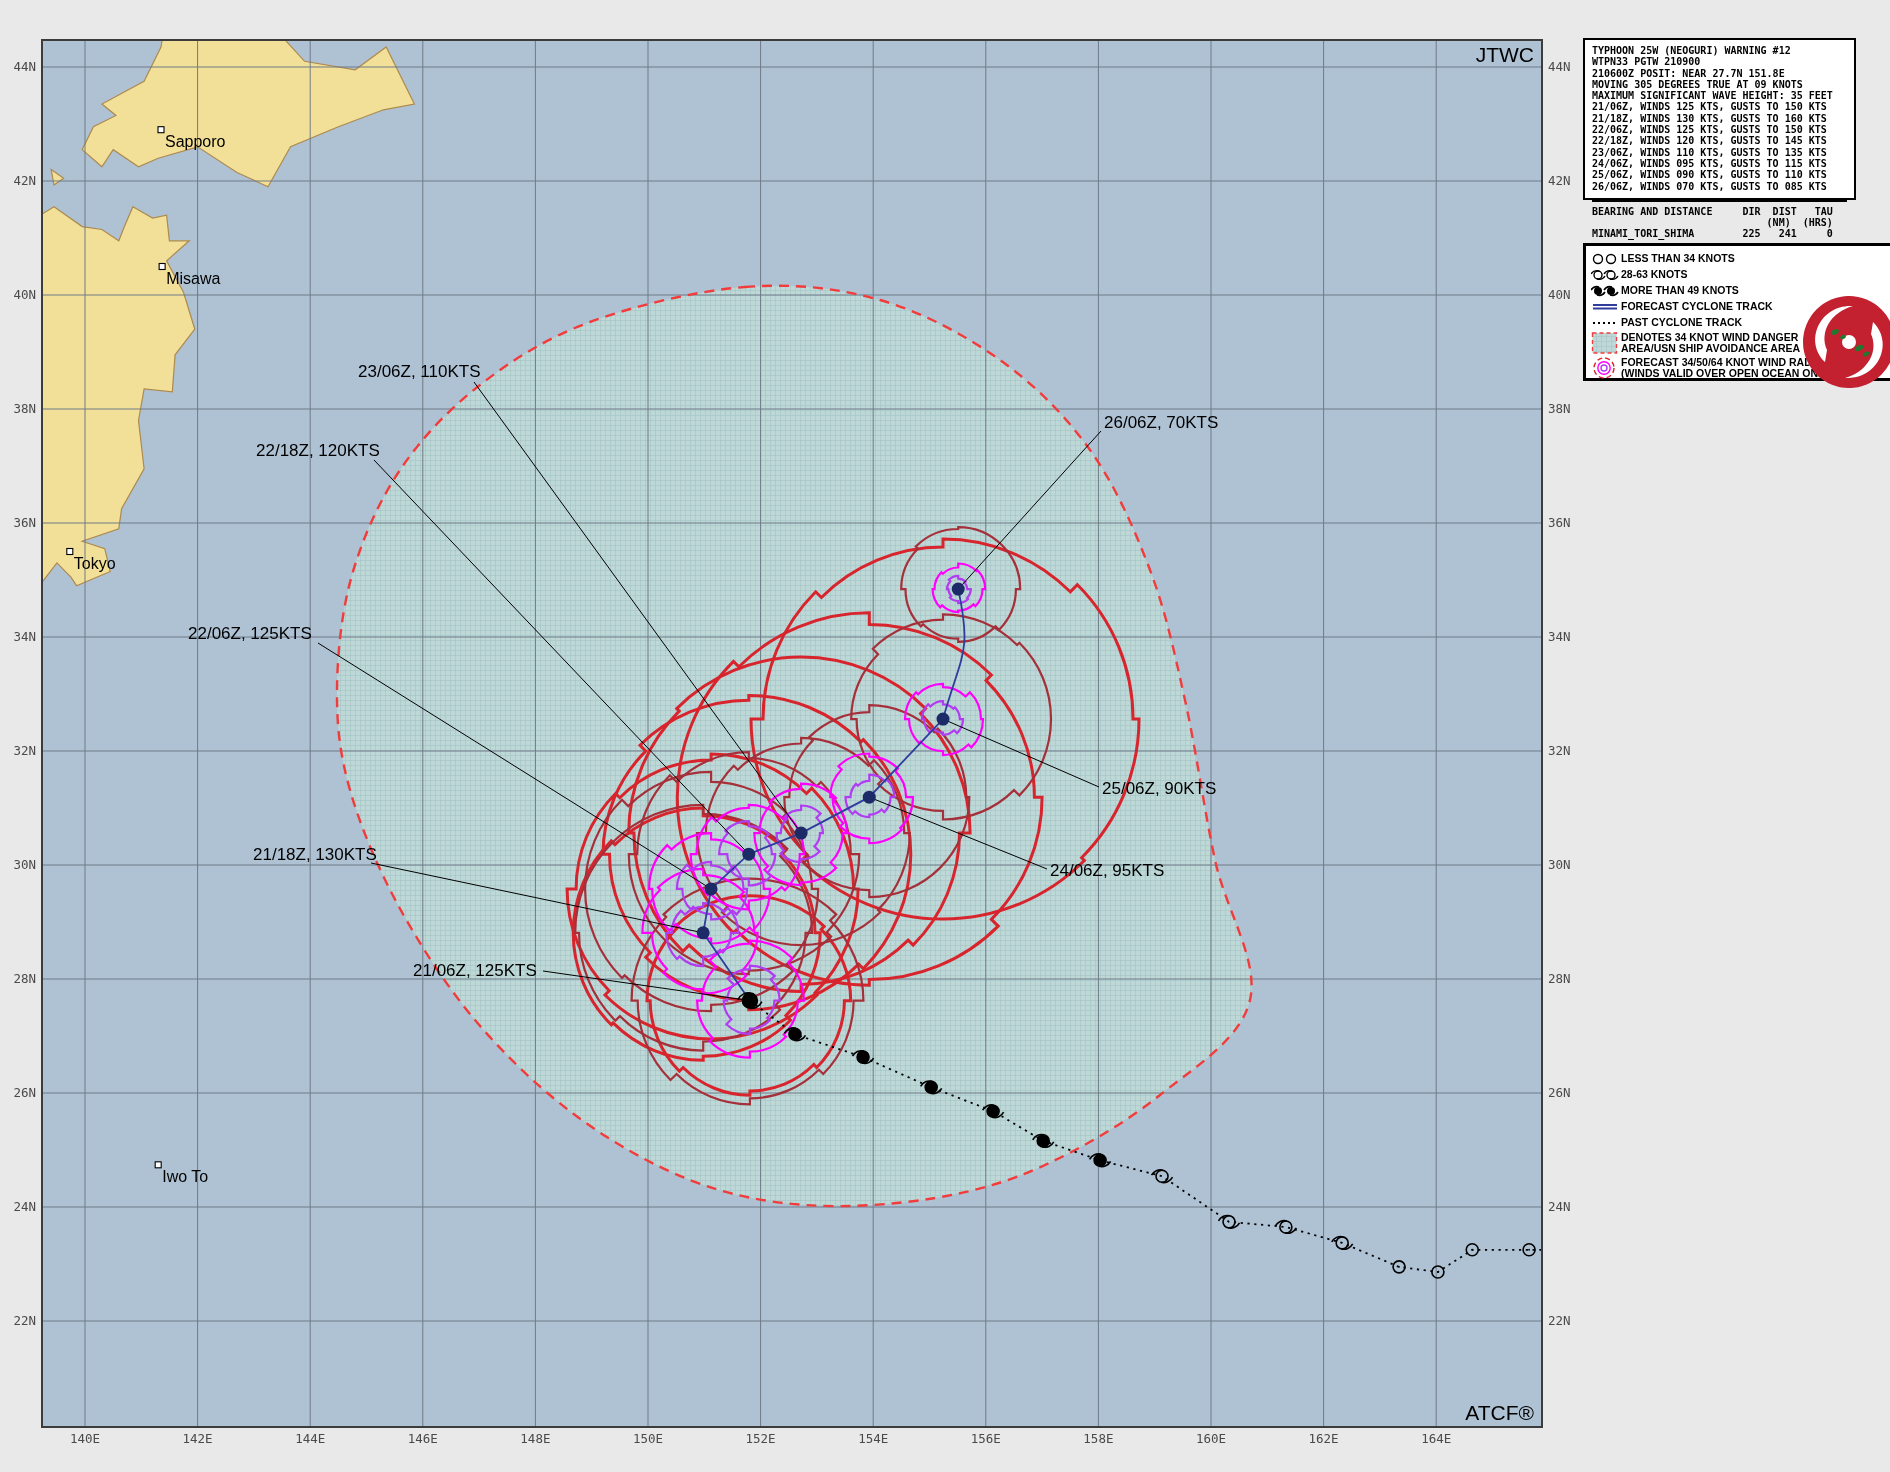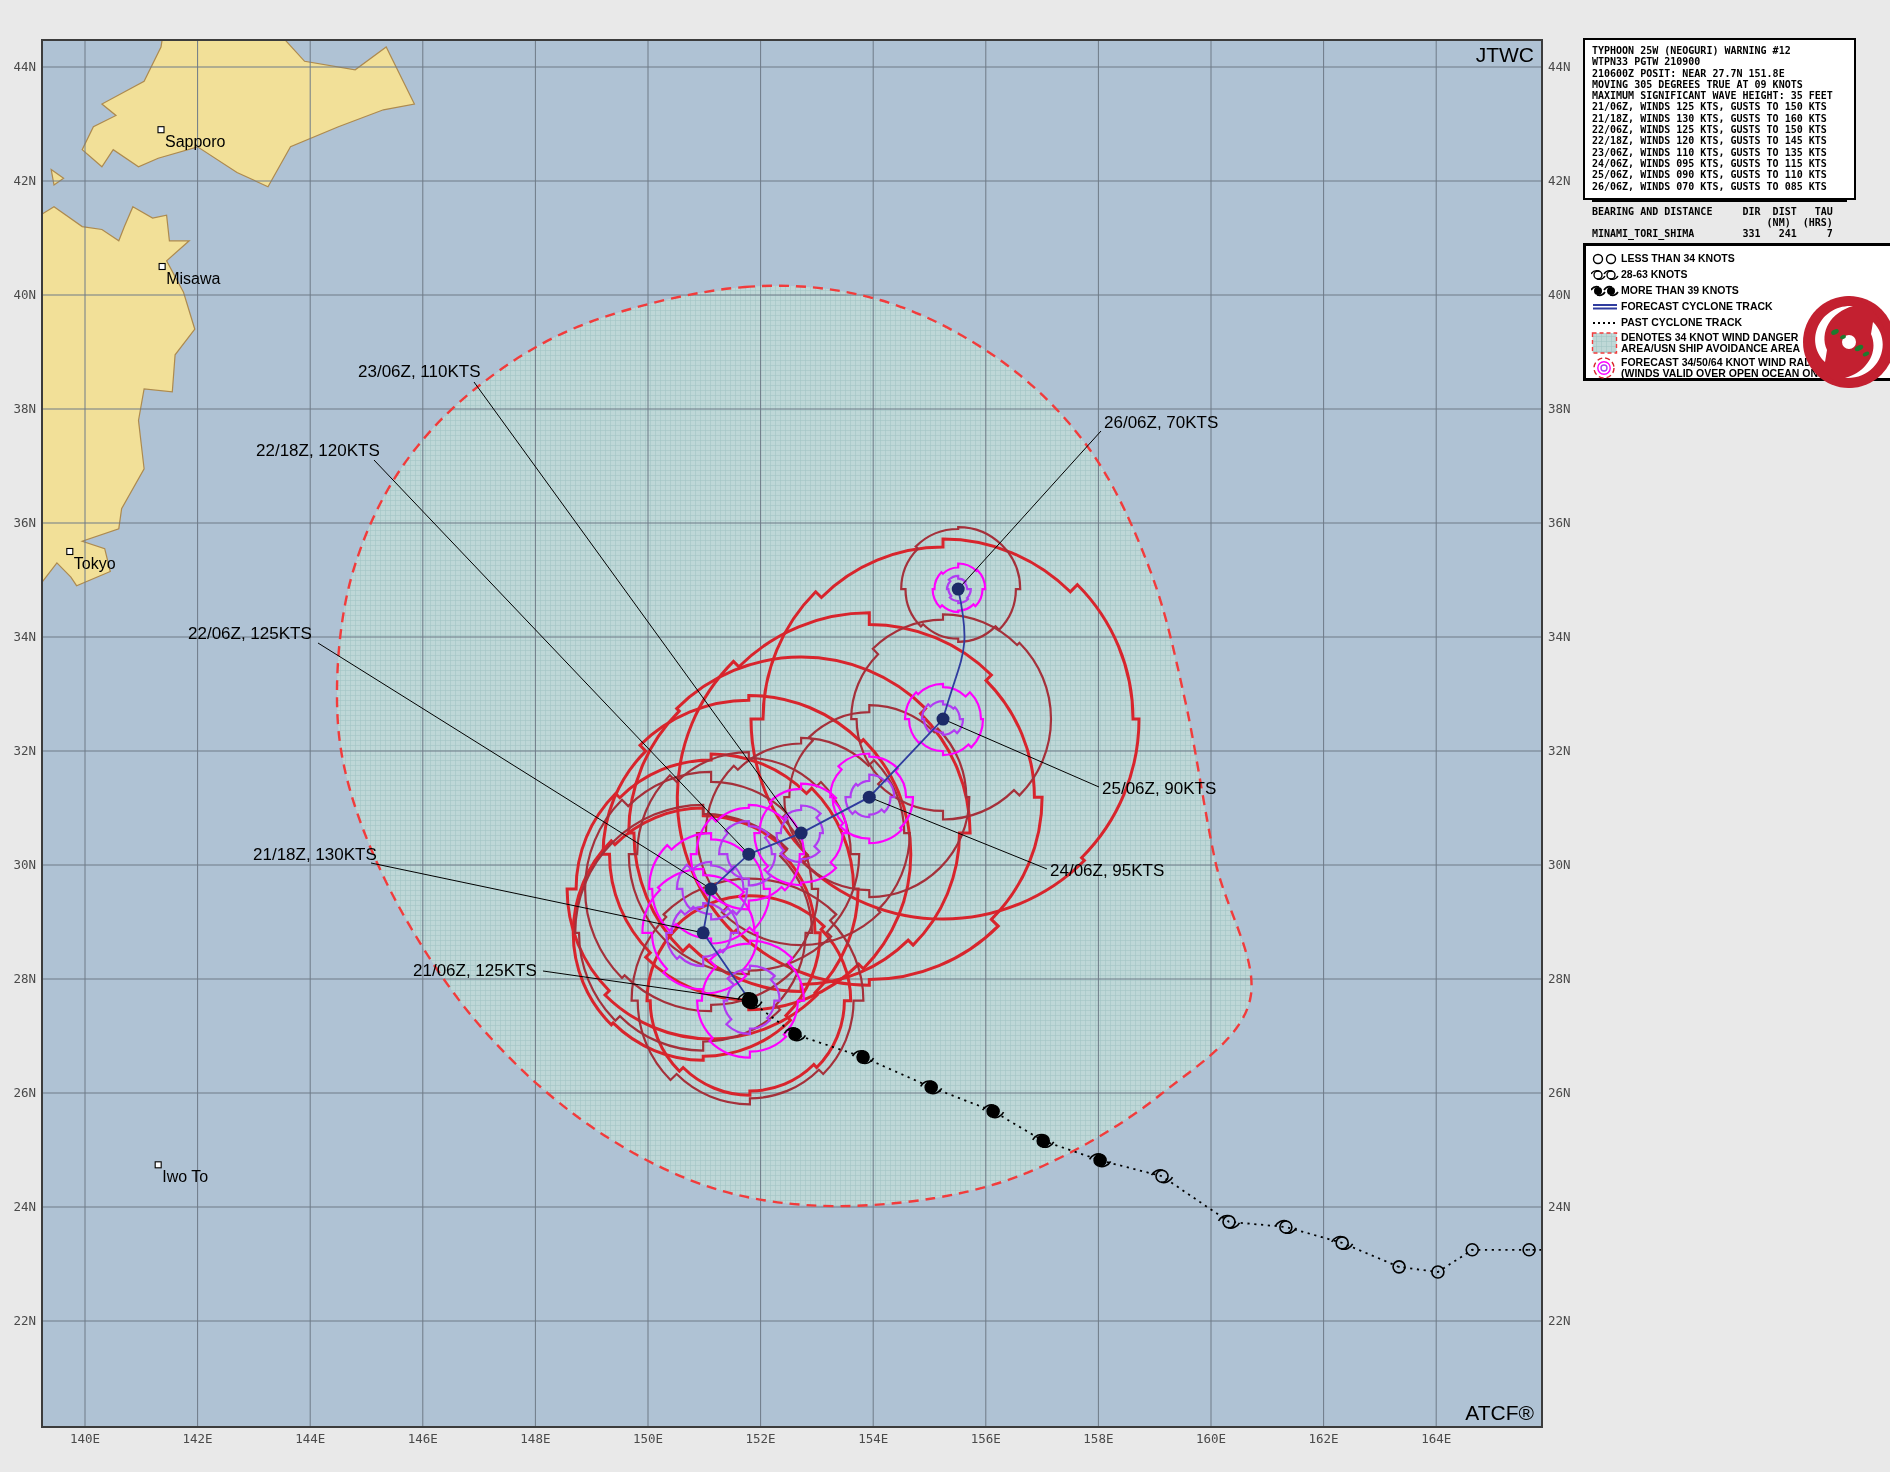--- a/index.html
+++ b/index.html
@@ -285,21 +285,21 @@
 21/18Z, WINDS 130 KTS, GUSTS TO 160 KTS
 22/06Z, WINDS 125 KTS, GUSTS TO 150 KTS
 22/18Z, WINDS 120 KTS, GUSTS TO 145 KTS
 23/06Z, WINDS 110 KTS, GUSTS TO 135 KTS
 24/06Z, WINDS 095 KTS, GUSTS TO 115 KTS
 25/06Z, WINDS 090 KTS, GUSTS TO 110 KTS
 26/06Z, WINDS 070 KTS, GUSTS TO 085 KTS</pre>
   <div class="rule"></div>
   <pre>BEARING AND DISTANCE     DIR  DIST   TAU
                              (NM)  (HRS)
-MINAMI_TORI_SHIMA        331   241     7</pre>
+MINAMI_TORI_SHIMA        225   241     0</pre>
 </div>
 
 <div class="panel" id="legend-box">
   <div id="legend-rows">
         <div class="leg-row">
           <span class="leg-icon">
             <svg width="28" height="15">
               <circle cx="7" cy="8" r="4.5" fill="none" stroke="#000" stroke-width="1.4"></circle>
               <circle cx="20" cy="8" r="4.5" fill="none" stroke="#000" stroke-width="1.4"></circle>
             </svg>
@@ -323,21 +323,21 @@
           <span class="leg-icon">
             <svg width="28" height="15">
               <circle cx="7" cy="8" r="4" fill="#000"></circle>
               <path d="M8,4 A7,7 0 0 0 0,7" fill="none" stroke="#000" stroke-width="1.6"></path>
               <path d="M6,12 A7,7 0 0 0 14,9" fill="none" stroke="#000" stroke-width="1.6"></path>
               <circle cx="20" cy="8" r="4" fill="#000"></circle>
               <path d="M21,4 A7,7 0 0 0 13,7" fill="none" stroke="#000" stroke-width="1.6"></path>
               <path d="M19,12 A7,7 0 0 0 27,9" fill="none" stroke="#000" stroke-width="1.6"></path>
             </svg>
           </span>
-          <span class="leg-label">MORE THAN 39 KNOTS</span>
+          <span class="leg-label">MORE THAN 49 KNOTS</span>
         </div>
         <div class="leg-row">
           <span class="leg-icon">
             <svg width="28" height="15">
               <line x1="2" y1="6" x2="26" y2="6" stroke="#2F3C9E" stroke-width="2"></line>
               <line x1="2" y1="9.5" x2="26" y2="9.5" stroke="#2F3C9E" stroke-width="2"></line>
             </svg>
           </span>
           <span class="leg-label">FORECAST CYCLONE TRACK</span>
         </div>

